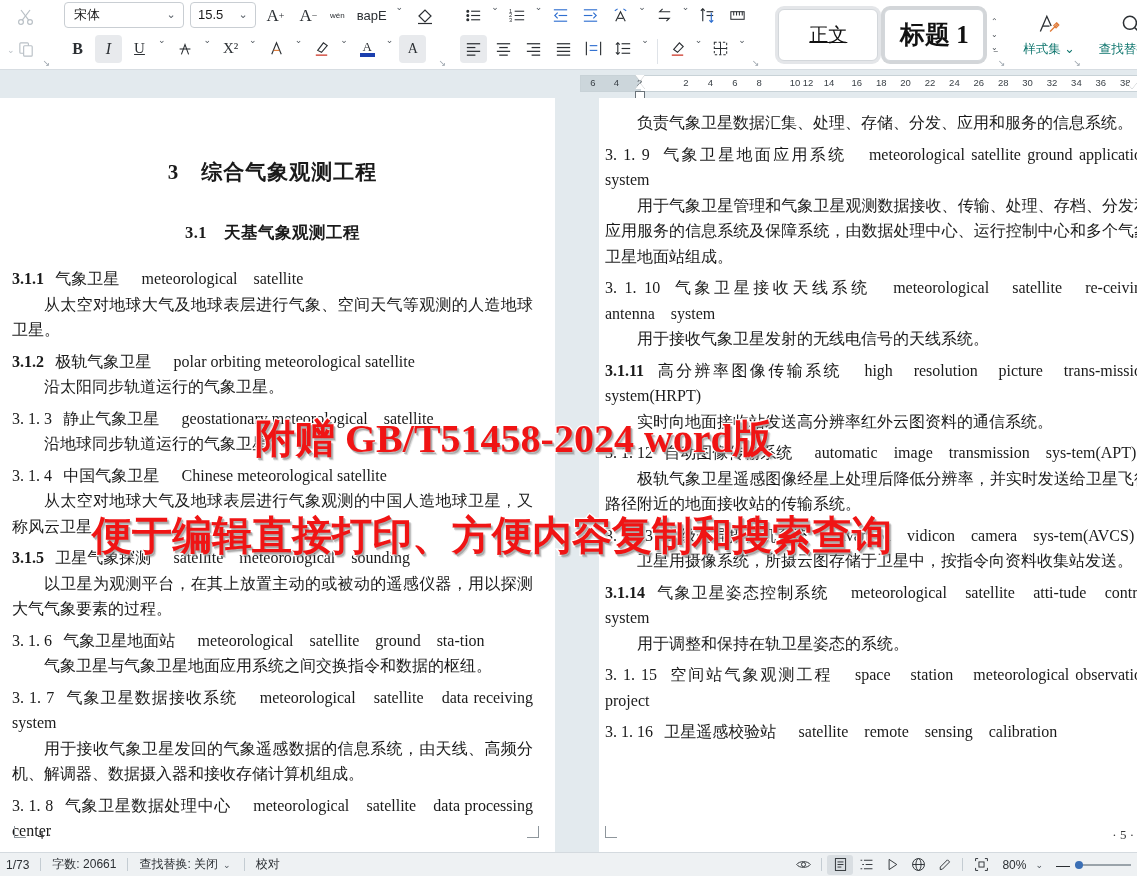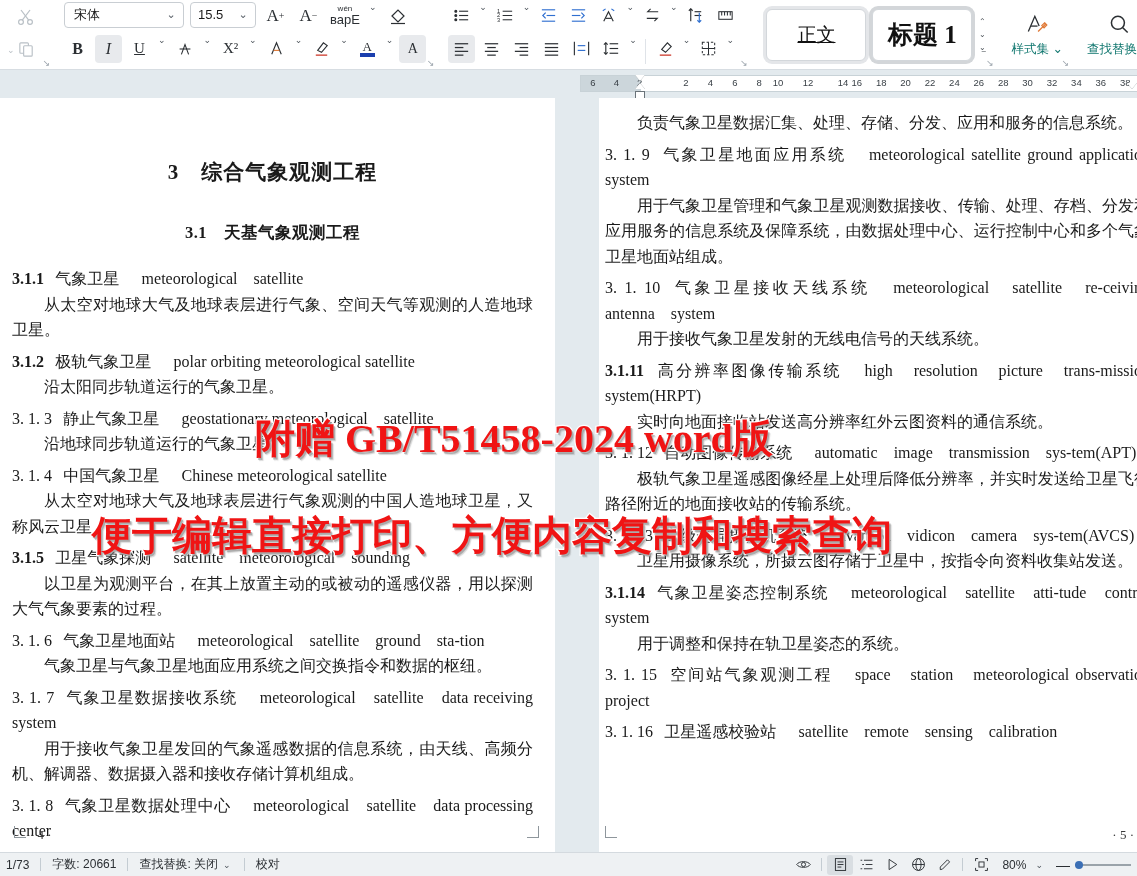--- a/index.html
+++ b/index.html
@@ -336,21 +336,21 @@
         <div class="combo fontname">
           <div class="cval">宋体</div>
           <div class="ccaret">⌄</div>
         </div>
         <div class="combo fontsize">
           <div class="cval">15.5</div>
           <div class="ccaret">⌄</div>
         </div>
         <div class="ibtn" style="font-family:'Liberation Serif',serif;font-size:17px;">A<sup style="font-size:10px;">+</sup></div>
         <div class="ibtn" style="font-family:'Liberation Serif',serif;font-size:17px;">A<sup style="font-size:10px;">−</sup></div>
-        <div class="ibtn" style="font-size:10px;line-height:1;flex-direction:column;">
+        <div class="ibtn" style="font-size:10px;line-height:1;flex-direction:row;gap:12px;">
           <span style="font-size:8px;">wén</span>
           <span style="font-size:13px;">варЕ</span>
         </div>
         <div class="caret">⌄</div>
         <div class="ibtn">
           <svg width="20" height="20" viewBox="0 0 20 20" fill="none" stroke="#2b2f33" stroke-width="1.2">
             <path d="M4 10 L10 4 L16 10 L10 16 Z"></path>
               <line x1="3" y1="17.5" x2="17" y2="17.5"></line>
           </svg>
         </div>
@@ -598,23 +598,23 @@
       <div id="ruler-ticks-left">
           <span class="tick" style="left: 12px;">6</span>
           <span class="tick" style="left: 35.3px;">4</span>
           <span class="tick" style="left: 58.6px;">2</span>
         </div>
       <div id="ruler-ticks-right">
           <span class="tick" style="left: 105px;">2</span>
           <span class="tick" style="left: 129.4px;">4</span>
           <span class="tick" style="left: 153.8px;">6</span>
           <span class="tick" style="left: 178.2px;">8</span>
-          <span class="tick" style="left: 197px;">10</span>
+          <span class="tick" style="left: 214px;">10</span>
           <span class="tick" style="left: 227px;">12</span>
-          <span class="tick" style="left: 248px; margin-left: 14px;">14</span>
+          <span class="tick" style="left: 248px;">14</span>
           <span class="tick" style="left: 275.8px;">16</span>
           <span class="tick" style="left: 300.2px;">18</span>
           <span class="tick" style="left: 324.6px;">20</span>
           <span class="tick" style="left: 349px; text-align: center;">22</span>
           <span class="tick" style="left: 373.4px;">24</span>
           <span class="tick" style="left: 397.8px;">26</span>
           <span class="tick" style="left: 422.2px;">28</span>
           <span class="tick" style="left: 446.6px;">30</span>
           <span class="tick" style="left: 471px;">32</span>
           <span class="tick" style="left: 495.4px;">34</span>

